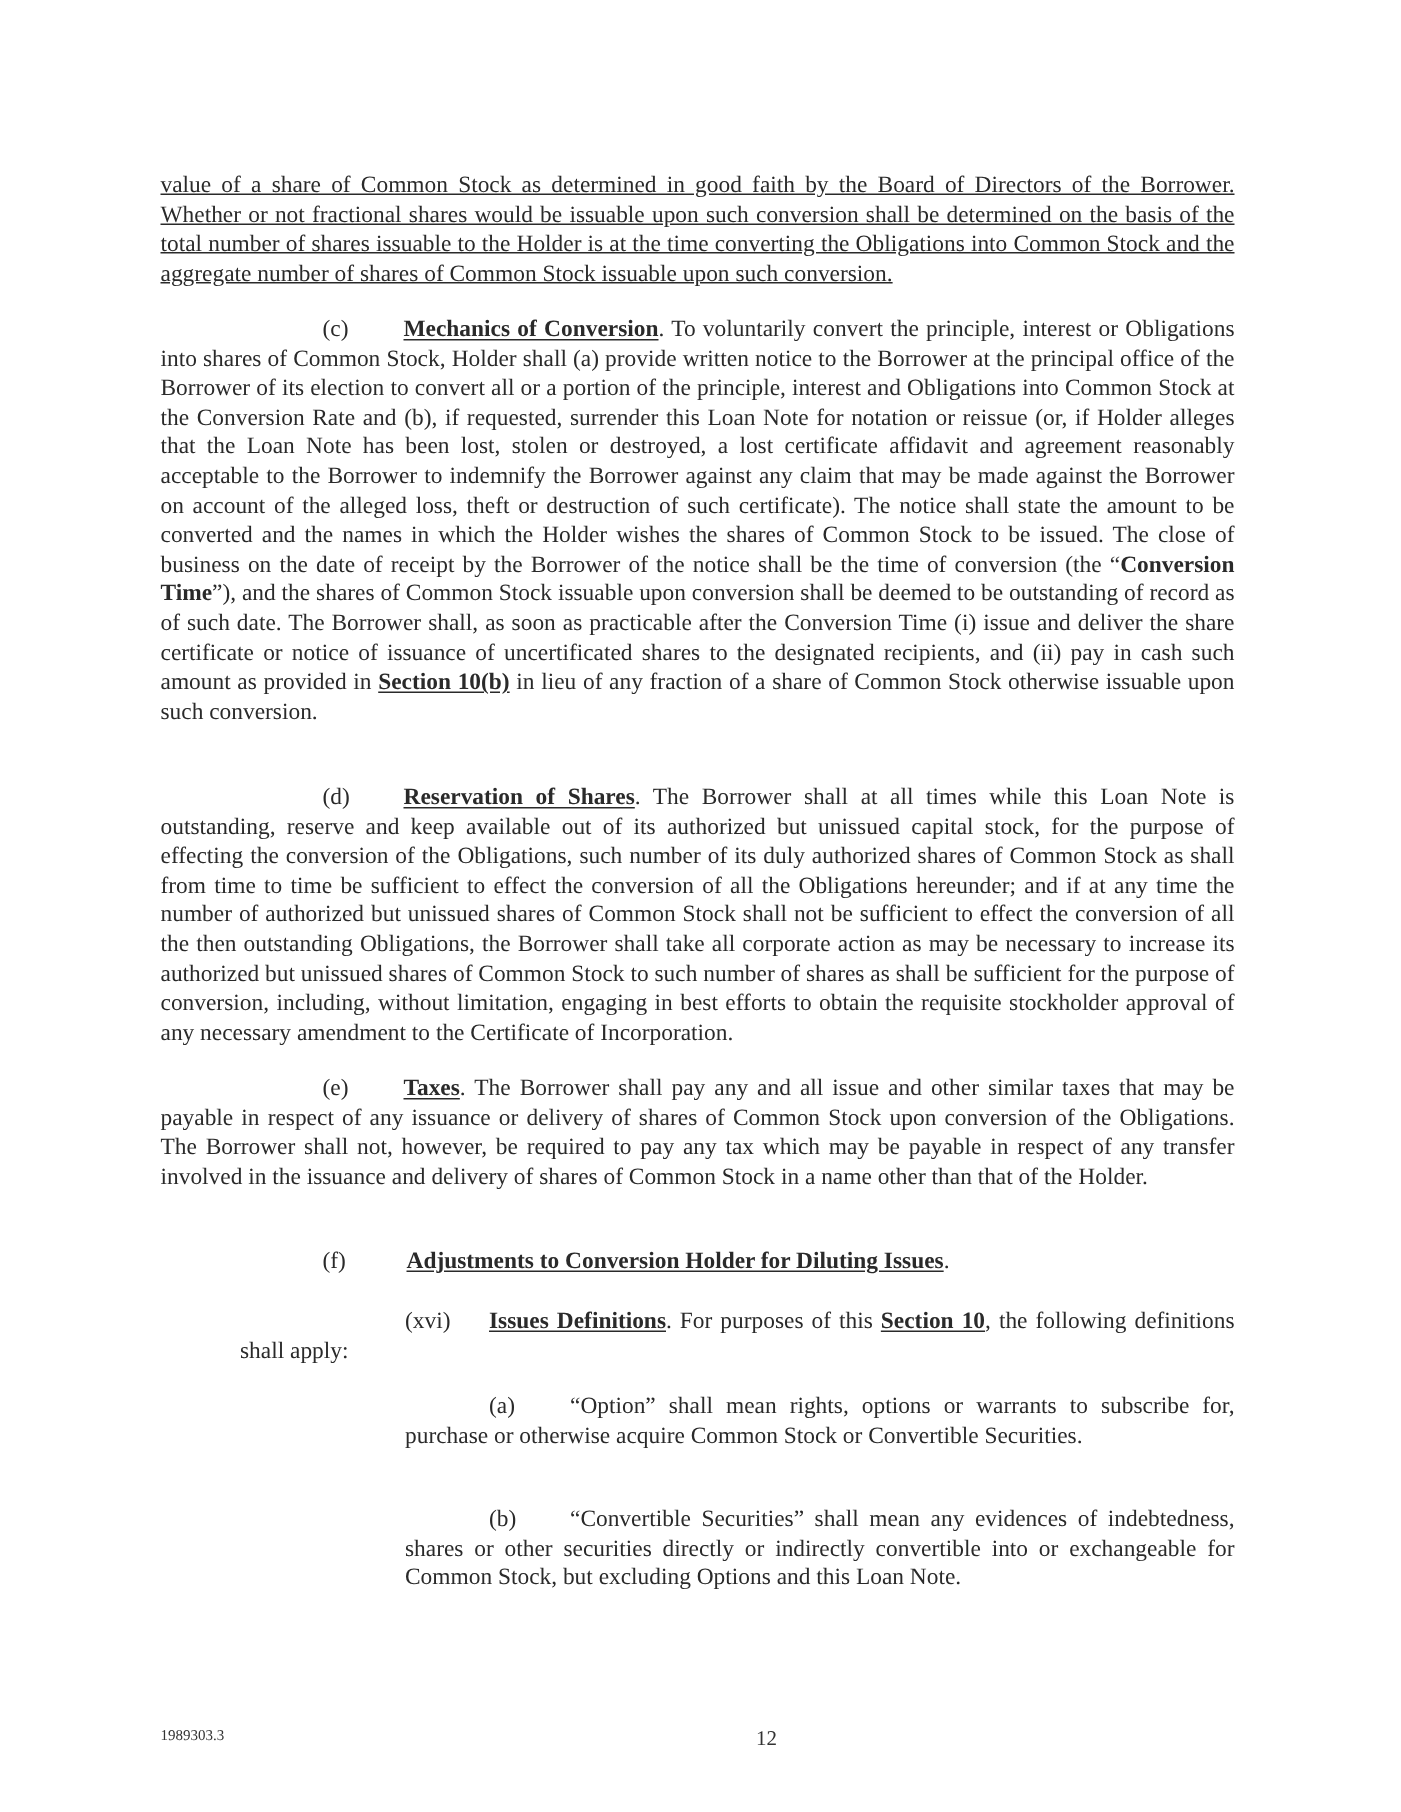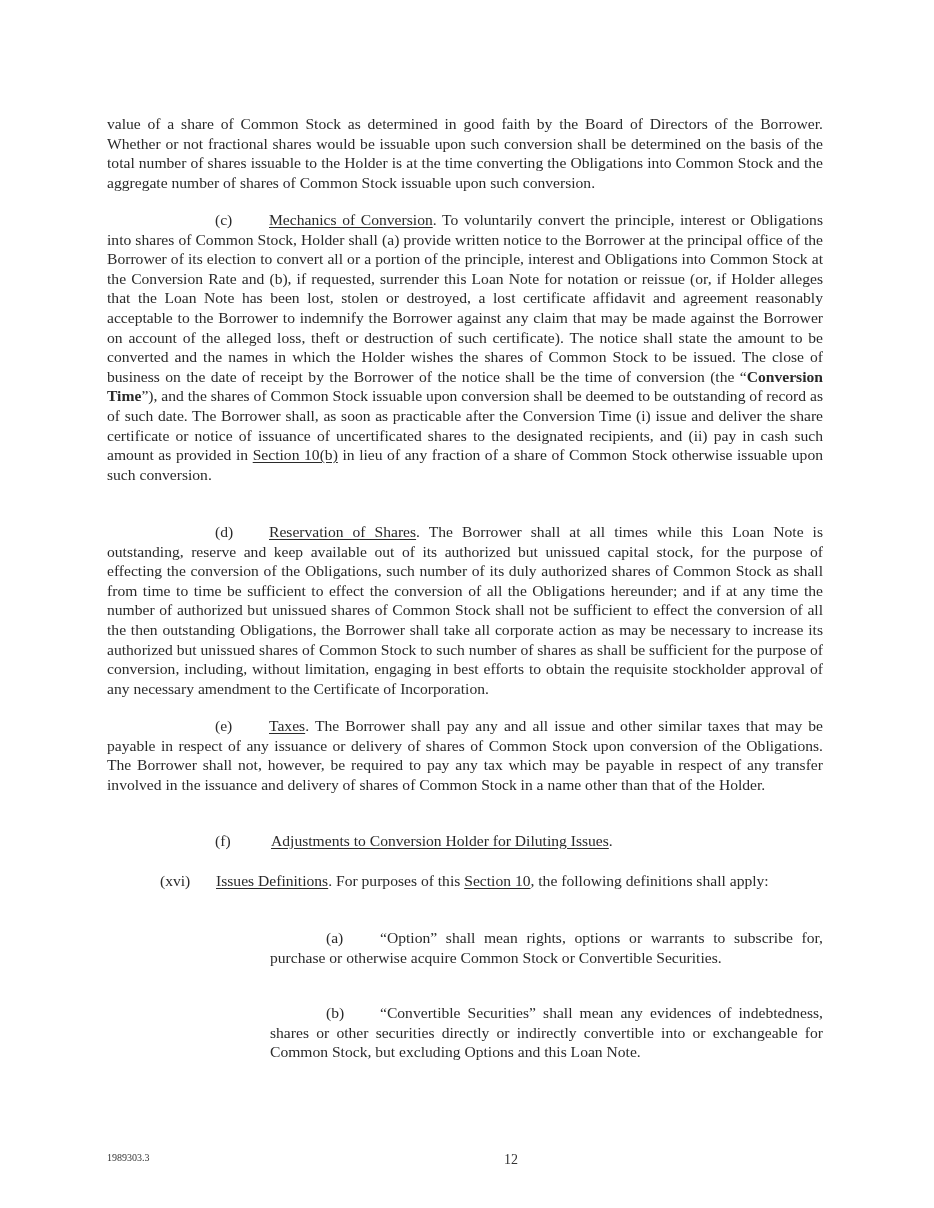--- a/index.html
+++ b/index.html
@@ -1,23 +1,23 @@
 <!DOCTYPE html>
 <html><head>
 <meta charset="utf-8">
 <style>
   html, body { margin:0; padding:0; background:#ffffff; }
   body { width:934px; height:1208px; position:relative; overflow:hidden;
          font-family:"Liberation Serif", serif; color:#2a2a2a; }
   .page { position:absolute; left:0; top:0; width:934px; height:1208px; background:#fff; }
   .para { position:absolute; font-size:15.6px; line-height:19.6px; text-align:justify; }
-  .u { text-decoration:underline; text-underline-offset:2px; }
+  .u { text-decoration:underline; text-underline-offset:2px;font-weight:bold; }
   .b { font-weight:bold; }
   .lab { display:inline-block; }
-  .p1 { left:107px; top:114px; width:716px; }
+  .p1 { left:107px; top:114px; width:716px;text-decoration:underline; }
   .pc { left:107px; top:210px; width:716px; }
   .pd { left:107px; top:522px; width:716px; }
   .pe { left:107px; top:716px; width:716px; }
   .pf { left:107px; top:831px; width:716px; }
   .pxvi { left:160px; top:871px; width:663px; }
   .pa { left:270px; top:928px; width:553px; }
   .pb { left:270px; top:1003px; width:553px; }
   .footer-id { position:absolute; left:107px; top:1152px; font-size:10px; font-family:"Liberation Serif", serif; color:#333; }
   .page-num { position:absolute; left:484px; top:1152px; font-size:14px; color:#333;margin-left:20px; }
 </style>
@@ -29,21 +29,21 @@
   <p class="para p1" style="margin:0"><span>value of a share of Common Stock as determined in good faith by the Board of Directors of the Borrower. Whether or not fractional shares would be issuable upon such conversion shall be determined on the basis of the total number of shares issuable to the Holder is at the time converting the Obligations into Common Stock and the aggregate number of shares of Common Stock issuable upon such conversion.</span></p>
 
   <p class="para pc" style="margin:0"><span class="lab" style="width:54px;margin-left:108px">(c)</span><span class="u">Mechanics of Conversion</span><span>.   To voluntarily convert the principle, interest or Obligations into shares of Common Stock, Holder shall (a) provide written notice to the Borrower at the principal office of the Borrower of its election to convert all or a portion of the principle, interest and Obligations into Common Stock at the Conversion Rate and (b), if requested, surrender this Loan Note for notation or reissue (or, if Holder alleges that the Loan Note has been lost, stolen or destroyed, a lost certificate affidavit and agreement reasonably acceptable to the Borrower to indemnify the Borrower against any claim that may be made against the Borrower on account of the alleged loss, theft or destruction of such certificate). The notice shall state the amount to be converted and the names in which the Holder wishes the shares of Common Stock to be issued. The close of business on the date of receipt by the Borrower of the notice shall be the time of conversion (the “</span><span class="b">Conversion Time</span><span>”), and the shares of Common Stock issuable upon conversion shall be deemed to be outstanding of record as of such date. The Borrower shall, as soon as practicable after the Conversion Time (i) issue and deliver the share certificate or notice of issuance of uncertificated shares to the designated recipients, and (ii) pay in cash such amount as provided in </span><span class="u">Section 10(b)</span><span> in lieu of any fraction of a share of Common Stock otherwise issuable upon such conversion.</span></p>
 
   <p class="para pd" style="margin:0"><span class="lab" style="width:54px;margin-left:108px">(d)</span><span class="u">Reservation of Shares</span><span>.  The Borrower shall at all times while this Loan Note is outstanding, reserve and keep available out of its authorized but unissued capital stock, for the purpose of effecting the conversion of the Obligations, such number of its duly authorized shares of Common Stock as shall from time to time be sufficient to effect the conversion of all the Obligations hereunder; and if at any time the number of authorized but unissued shares of Common Stock shall not be sufficient to effect the conversion of all the then outstanding Obligations, the Borrower shall take all corporate action as may be necessary to increase its authorized but unissued shares of Common Stock to such number of shares as shall be sufficient for the purpose of conversion, including, without limitation, engaging in best efforts to obtain the requisite stockholder approval of any necessary amendment to the Certificate of Incorporation.</span></p>
 
   <p class="para pe" style="margin:0"><span class="lab" style="width:54px;margin-left:108px">(e)</span><span class="u">Taxes</span><span>.  The Borrower shall pay any and all issue and other similar taxes that may be payable in respect of any issuance or delivery of shares of Common Stock upon conversion of the Obligations.  The Borrower shall not, however, be required to pay any tax which may be payable in respect of any transfer involved in the issuance and delivery of shares of Common Stock in a name other than that of the Holder.</span></p>
 
   <p class="para pf" style="margin:0"><span class="lab" style="width:56px;margin-left:108px">(f)</span><span class="u">Adjustments to Conversion Holder for Diluting Issues</span><span>.</span></p>
 
-  <p class="para pxvi" style="margin:0"><span class="lab" style="width:56px;">(xvi)</span><span class="u">Issues Definitions</span><span>.   For purposes of this </span><span class="u">Section 10</span><span>, the following definitions shall apply:</span></p>
+  <p class="para pxvi" style="margin:0"><span class="lab" style="width:56px;margin-left:110px">(xvi)</span><span class="u">Issues Definitions</span><span>.   For purposes of this </span><span class="u">Section 10</span><span>, the following definitions shall apply:</span></p>
 
   <p class="para pb" style="margin:0"><span class="lab" style="width:54px;margin-left:56px">(b)</span><span>“Convertible Securities” shall mean any evidences of indebtedness, shares or other securities directly or indirectly convertible into or exchangeable for Common Stock, but excluding Options and this Loan Note.</span></p>
 
   <p class="para pa" style="margin:0"><span class="lab" style="width:54px;margin-left:56px">(a)</span><span>“Option” shall mean rights, options or warrants to subscribe for, purchase or otherwise acquire Common Stock or Convertible Securities.</span></p>
 
   <div class="footer-id">1989303.3</div>
   <div class="page-num">12</div>
 </div>
 
 </body></html>

